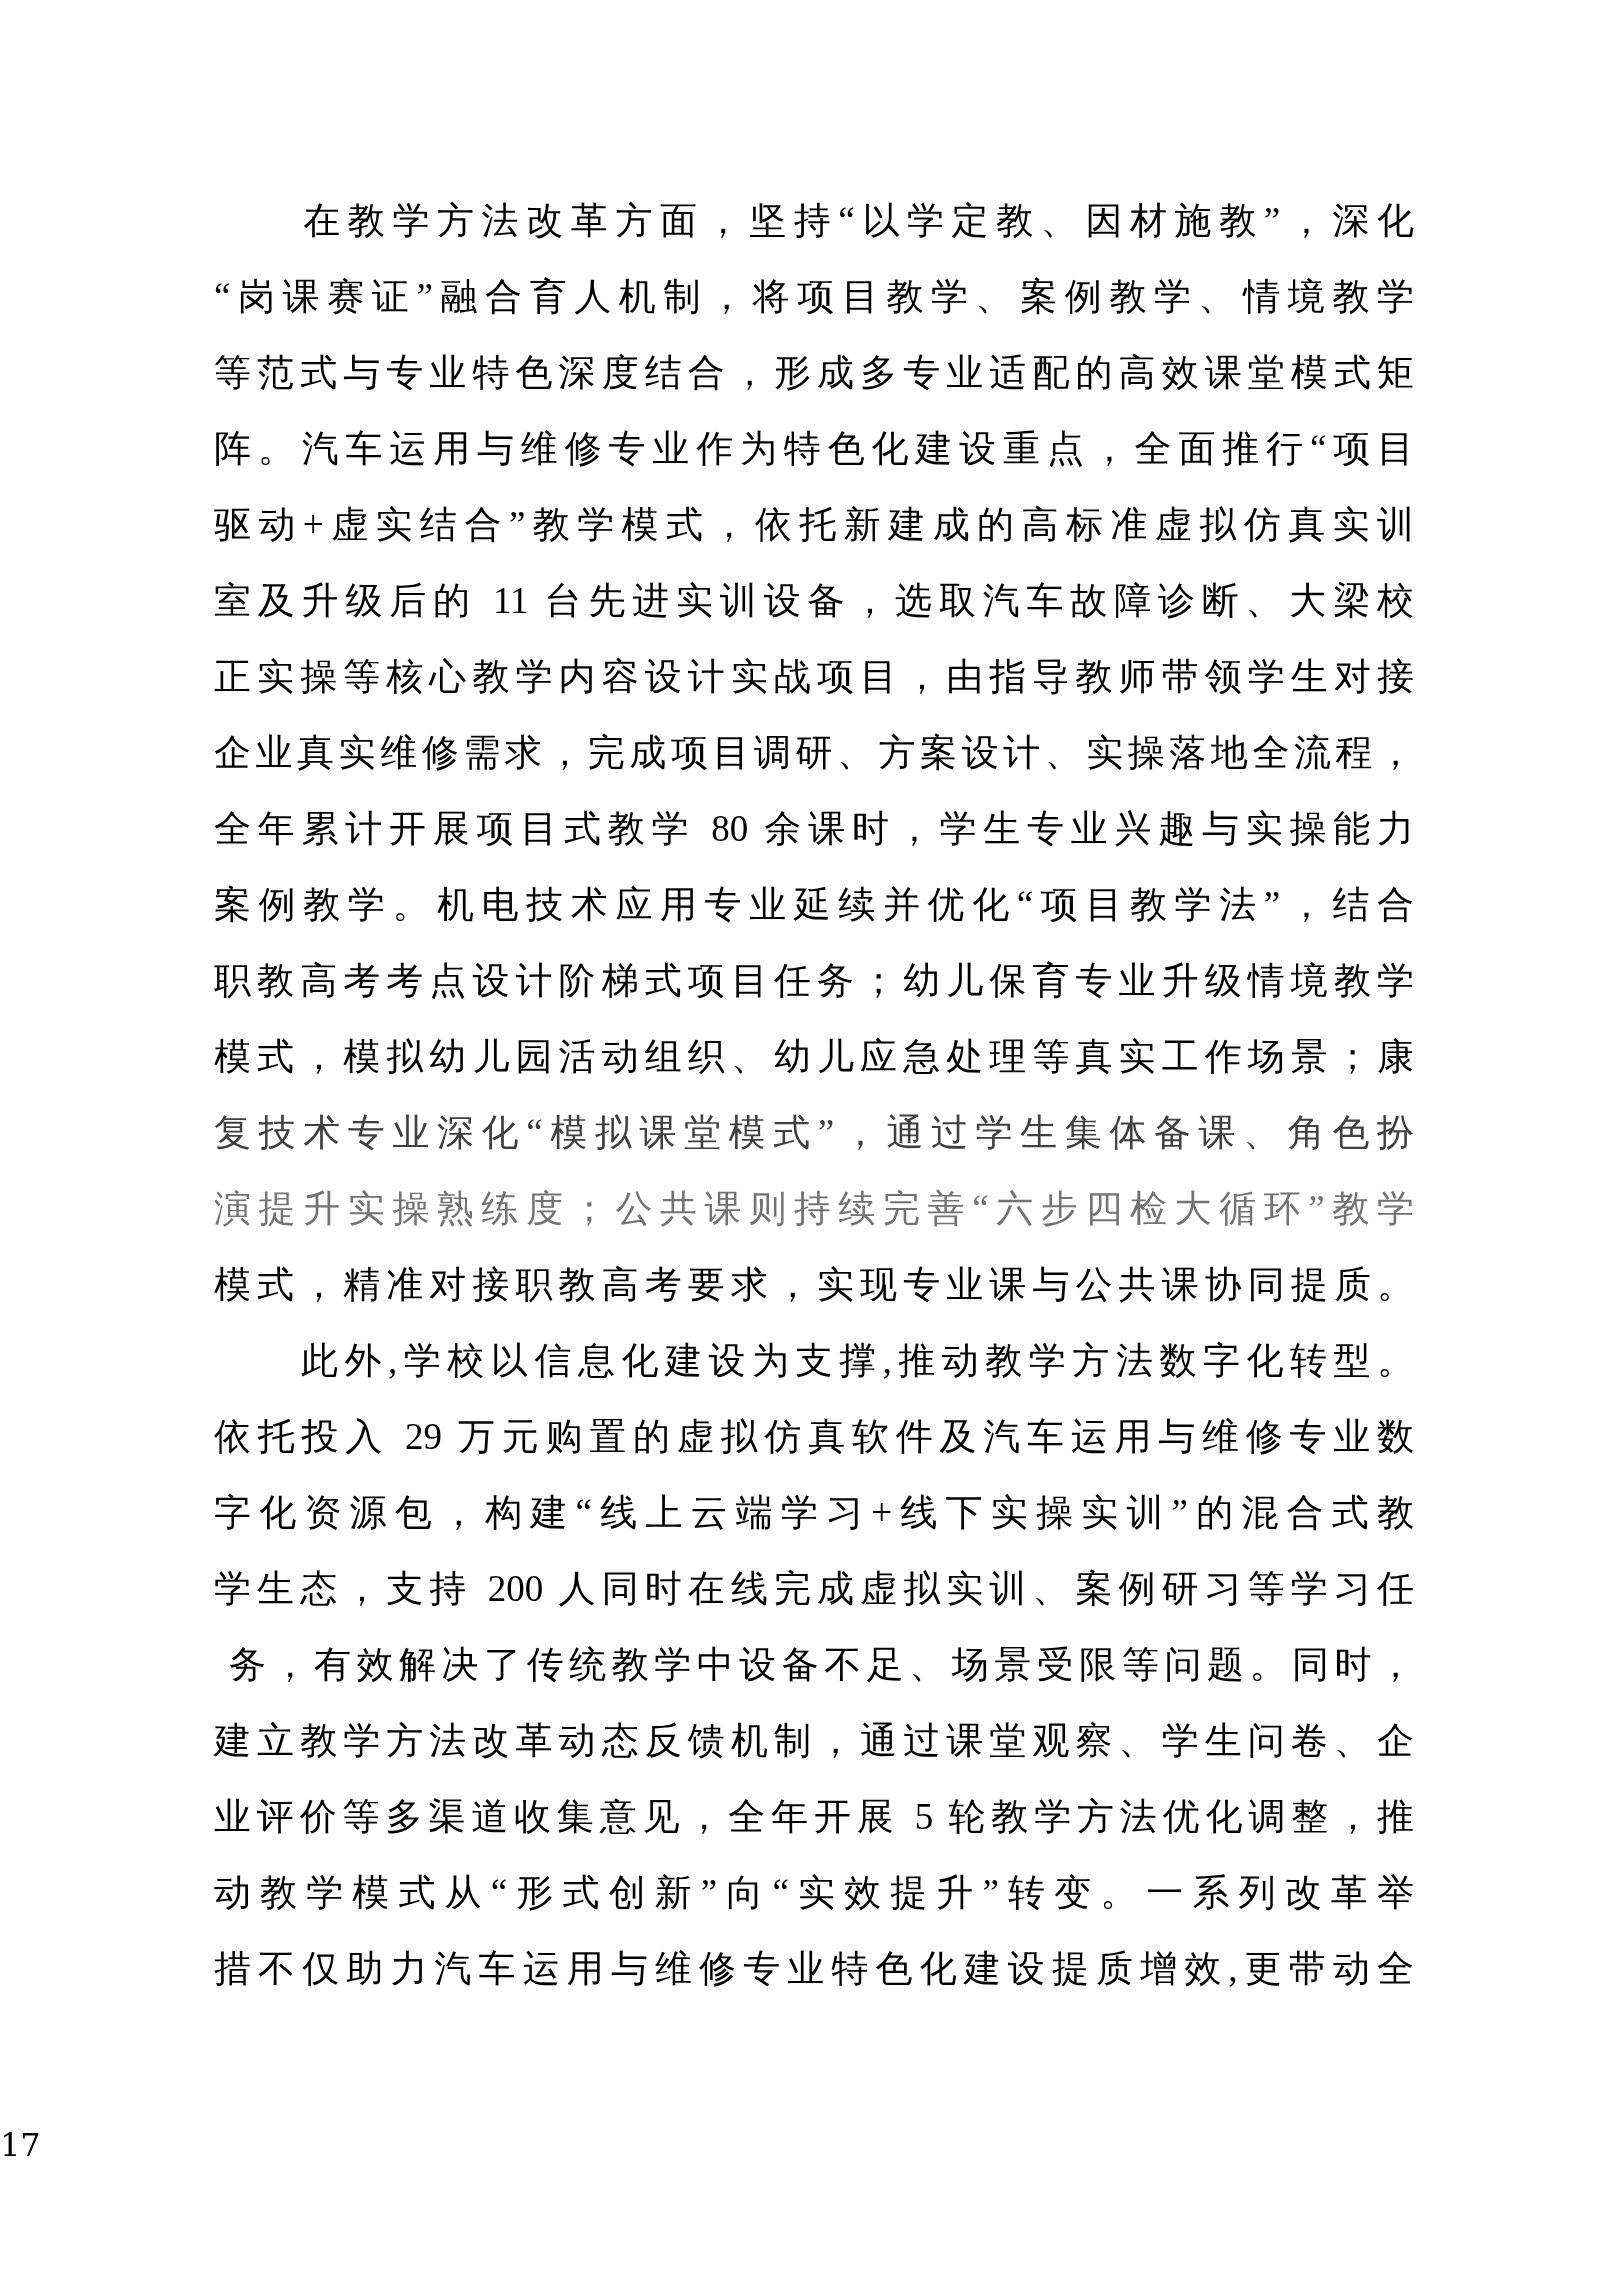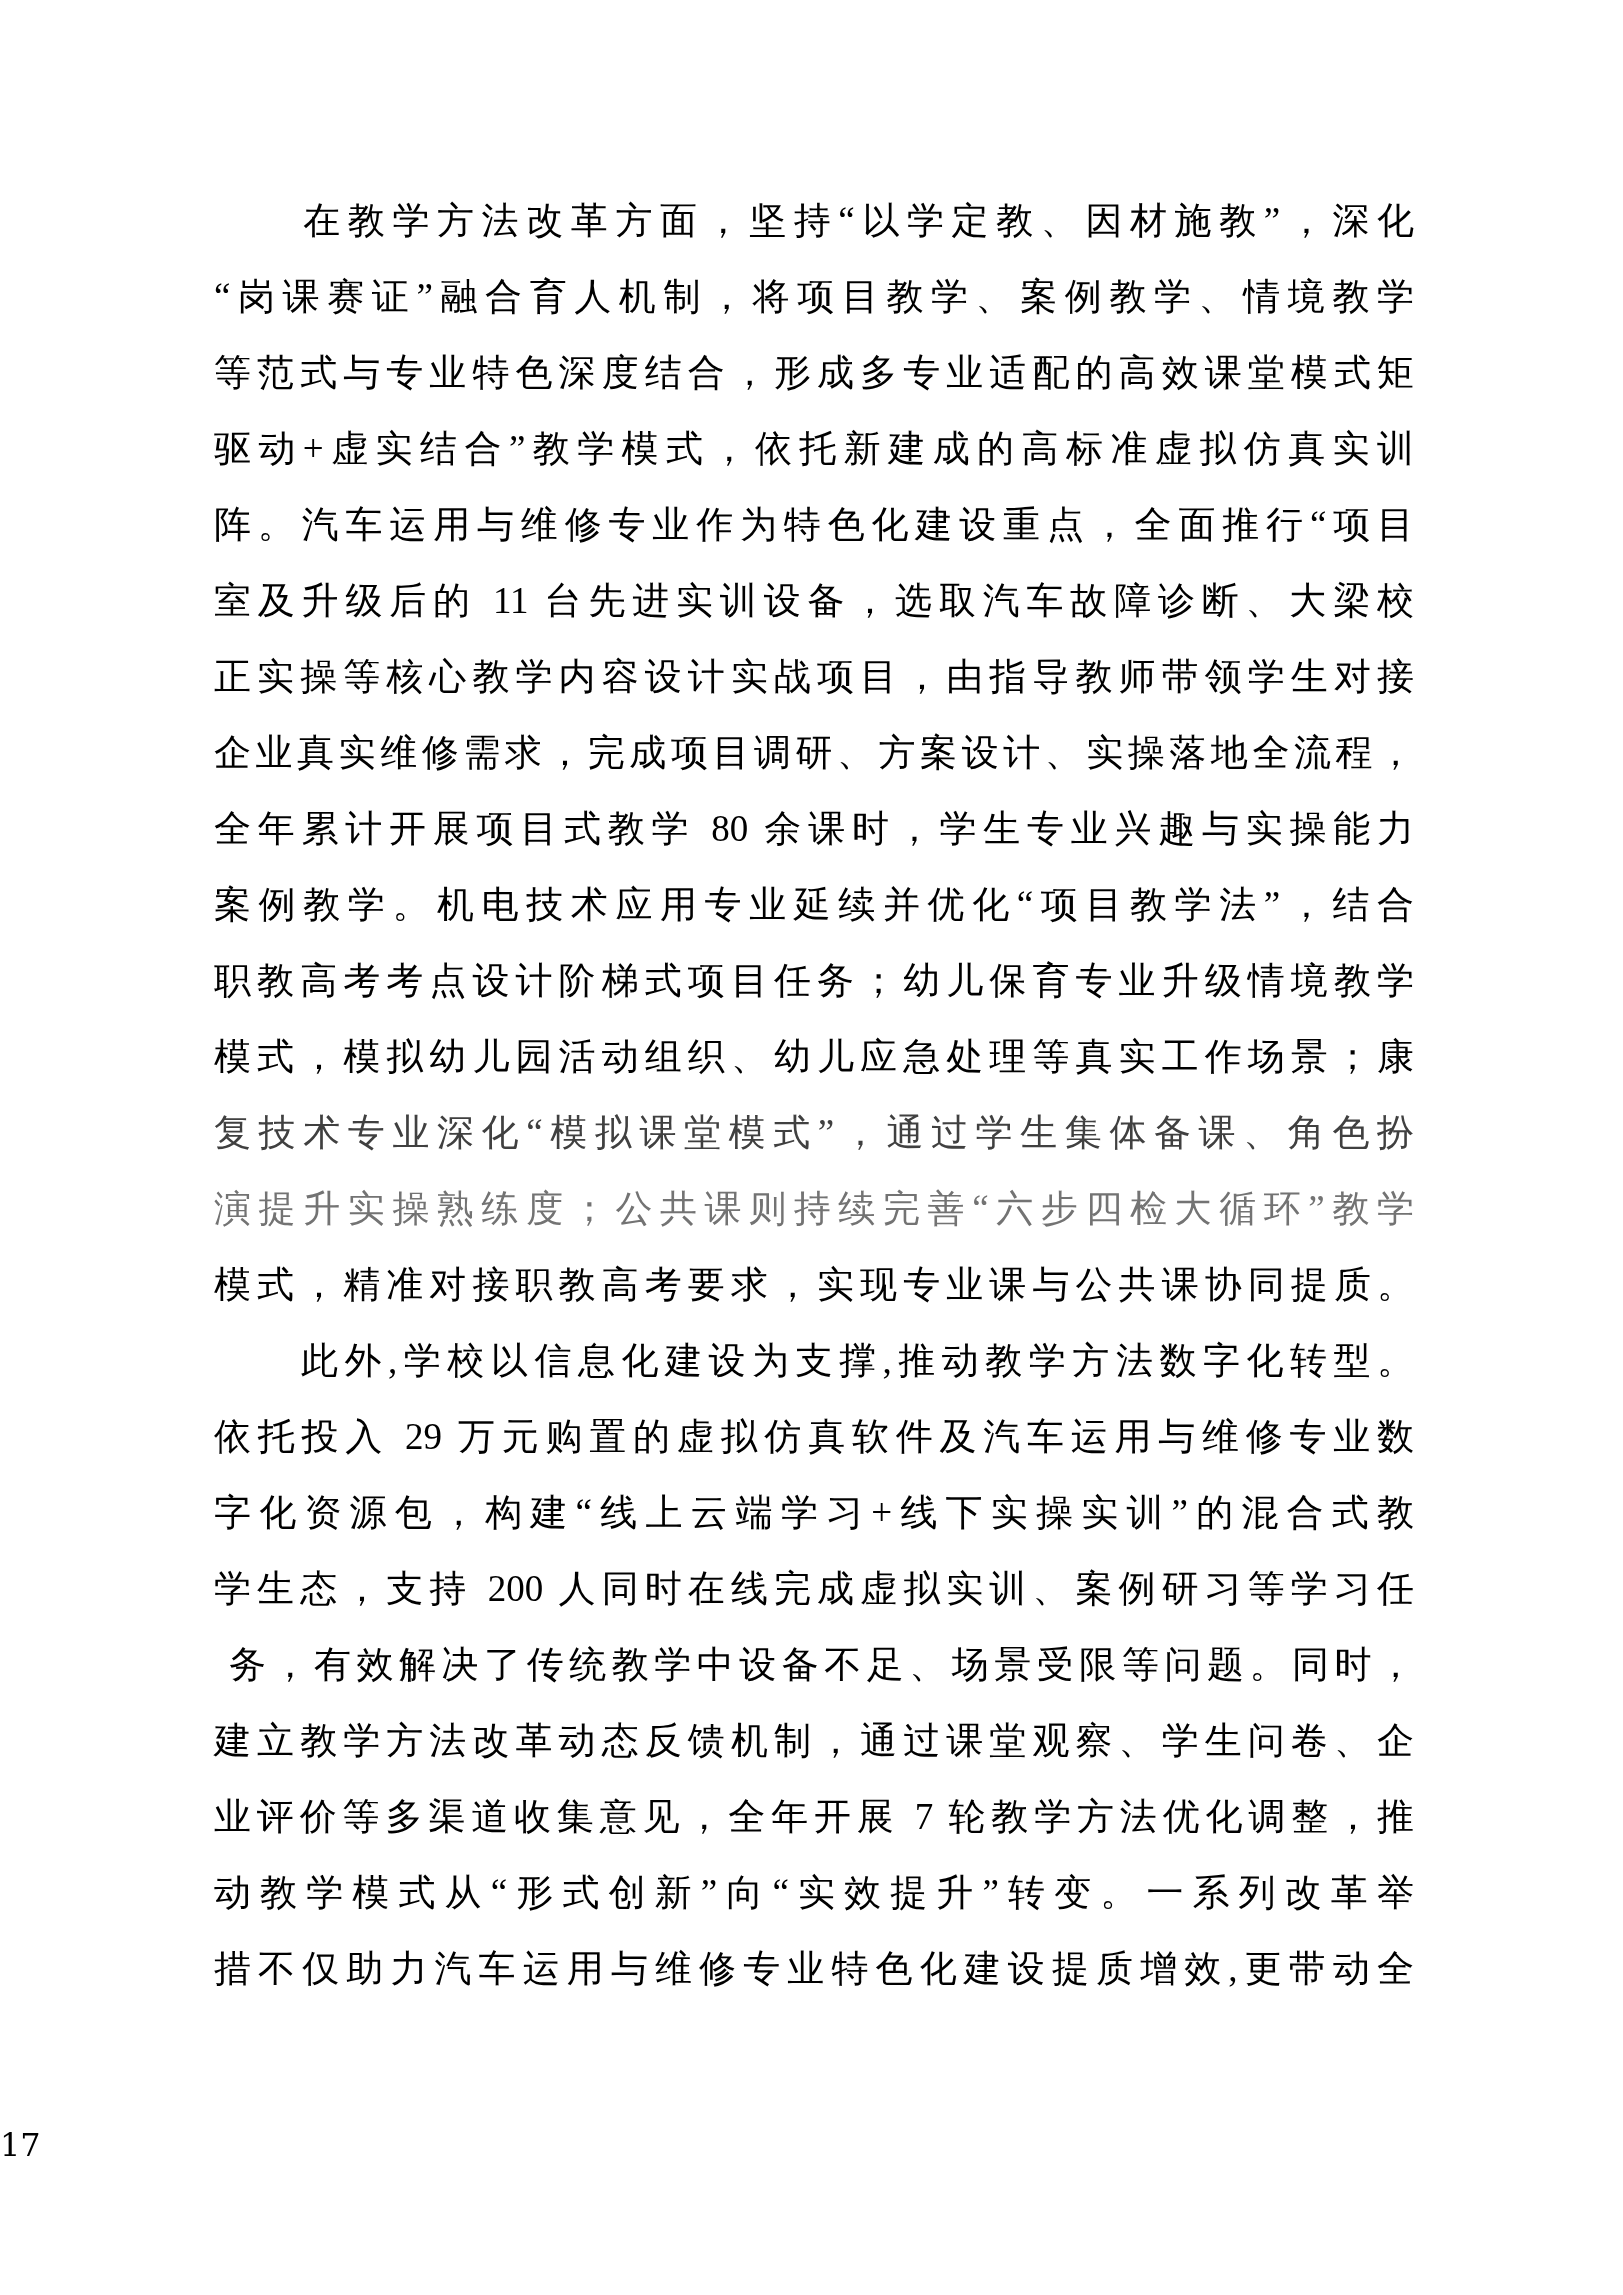--- a/index.html
+++ b/index.html
@@ -56,41 +56,41 @@
 </style>
 </head>
 <body>
 
 <div class="page" style="background: rgb(255, 255, 255);">
   <div class="text-block">
       <div class="paragraph">
         <div class="line" style="color: rgb(0, 0, 0);">　　在教学方法改革方面，坚持“以学定教、因材施教”，深化</div>
         <div class="line" style="color: rgb(0, 0, 0);">“岗课赛证”融合育人机制，将项目教学、案例教学、情境教学</div>
         <div class="line" style="color: rgb(0, 0, 0);">等范式与专业特色深度结合，形成多专业适配的高效课堂模式矩</div>
+        <div class="line" style="color: rgb(0, 0, 0);">阵。汽车运用与维修专业作为特色化建设重点，全面推行“项目</div>
         <div class="line" style="color: rgb(0, 0, 0);">驱动+虚实结合”教学模式，依托新建成的高标准虚拟仿真实训</div>
-        <div class="line" style="color: rgb(0, 0, 0);">阵。汽车运用与维修专业作为特色化建设重点，全面推行“项目</div>
         <div class="line" style="color: rgb(0, 0, 0);">室及升级后的 11 台先进实训设备，选取汽车故障诊断、大梁校</div>
         <div class="line" style="color: rgb(0, 0, 0);">正实操等核心教学内容设计实战项目，由指导教师带领学生对接</div>
         <div class="line" style="color: rgb(0, 0, 0);">企业真实维修需求，完成项目调研、方案设计、实操落地全流程，</div>
         <div class="line" style="color: rgb(0, 0, 0);">全年累计开展项目式教学 80 余课时，学生专业兴趣与实操能力</div>
         <div class="line" style="color: rgb(0, 0, 0);">案例教学。机电技术应用专业延续并优化“项目教学法”，结合</div>
         <div class="line" style="color: rgb(0, 0, 0);">职教高考考点设计阶梯式项目任务；幼儿保育专业升级情境教学</div>
         <div class="line" style="color: rgb(0, 0, 0);">模式，模拟幼儿园活动组织、幼儿应急处理等真实工作场景；康</div>
         <div class="line" style="color: #404040;">复技术专业深化“模拟课堂模式”，通过学生集体备课、角色扮</div>
         <div class="line" style="color: #737373;">演提升实操熟练度；公共课则持续完善“六步四检大循环”教学</div>
         <div class="line" style="color: rgb(0, 0, 0);">模式，精准对接职教高考要求，实现专业课与公共课协同提质。</div>
       </div>
       <div class="paragraph">
         <div class="line" style="color: rgb(0, 0, 0);">　　此外,学校以信息化建设为支撑,推动教学方法数字化转型。</div>
         <div class="line" style="color: rgb(0, 0, 0);">依托投入 29 万元购置的虚拟仿真软件及汽车运用与维修专业数</div>
         <div class="line" style="color: rgb(0, 0, 0);">字化资源包，构建“线上云端学习+线下实操实训”的混合式教</div>
         <div class="line" style="color: rgb(0, 0, 0);">学生态，支持 200 人同时在线完成虚拟实训、案例研习等学习任</div>
         <div class="line" style="color: rgb(0, 0, 0); margin-left: 15px;">务，有效解决了传统教学中设备不足、场景受限等问题。同时，</div>
         <div class="line" style="color: rgb(0, 0, 0);">建立教学方法改革动态反馈机制，通过课堂观察、学生问卷、企</div>
-        <div class="line" style="color: rgb(0, 0, 0);">业评价等多渠道收集意见，全年开展 7 轮教学方法优化调整，推</div>
+        <div class="line" style="color: rgb(0, 0, 0);">业评价等多渠道收集意见，全年开展 5 轮教学方法优化调整，推</div>
         <div class="line" style="color: rgb(0, 0, 0);">动教学模式从“形式创新”向“实效提升”转变。一系列改革举</div>
         <div class="line" style="color: rgb(0, 0, 0);">措不仅助力汽车运用与维修专业特色化建设提质增效,更带动全</div>
       </div>
     </div>
   <div class="footer">
     <span class="page-number" style="color: rgb(0, 0, 0);">17</span>
   </div>
 </div>
 
 

